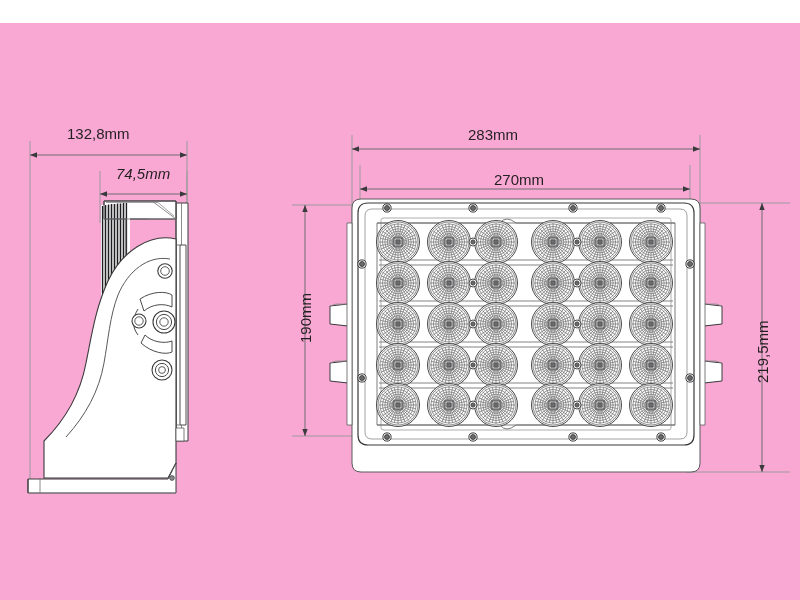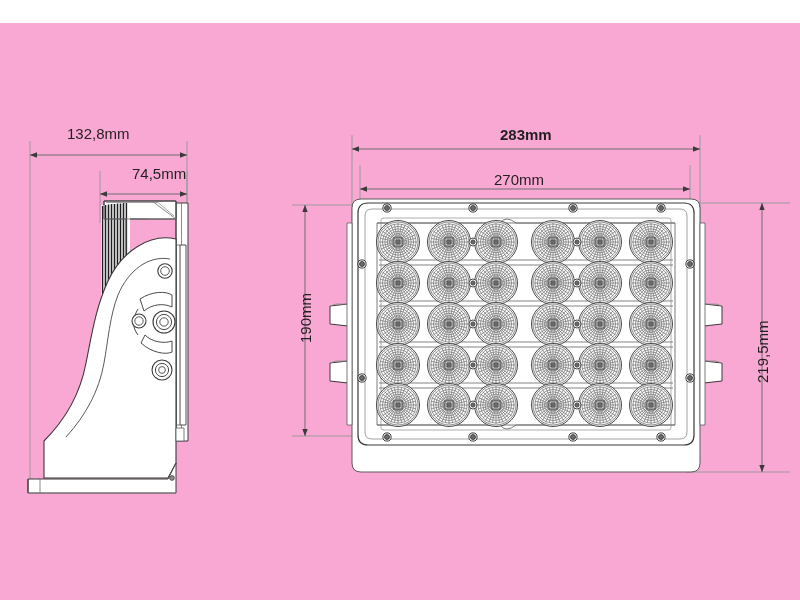--- a/index.html
+++ b/index.html
@@ -374,23 +374,23 @@
         <path d="M704 338 L704 360" fill="none" stroke="#5a5a5c" stroke-width="0.9"></path>
       </g>
 
       <path d="M347 200 L352 200 L352 402 L347 402 Z" fill="#ffffff" stroke="#5a5a5c" stroke-width="0.8"></path>
       <path d="M700 200 L705 200 L705 402 L700 402 Z" fill="#ffffff" stroke="#5a5a5c" stroke-width="0.8"></path>
     </g>
   </svg>
 
   <div class="dim-label" style="left:67px; top:103px;">132,8mm</div>
 
-  <div class="dim-label" style="left:132px; top:143px;">74,5mm</div>
-
-  <div class="dim-label" style="left:500px; top:104px;font-weight:bold;">283mm</div>
+  <div class="dim-label" style="left:116px; top:143px;font-style:italic;">74,5mm</div>
+
+  <div class="dim-label" style="left:468px; top:104px;">283mm</div>
 
   <div class="dim-label" style="left:494px; top:149px;">270mm</div>
 
   <div class="dim-label vert" style="left:298px; top:320px; transform: rotate(-90deg);">190mm</div>
 
   <div class="dim-label vert" style="left:755px; top:360px; transform: rotate(-90deg);">219,5mm</div>
 
 </div>
 
 </body></html>

